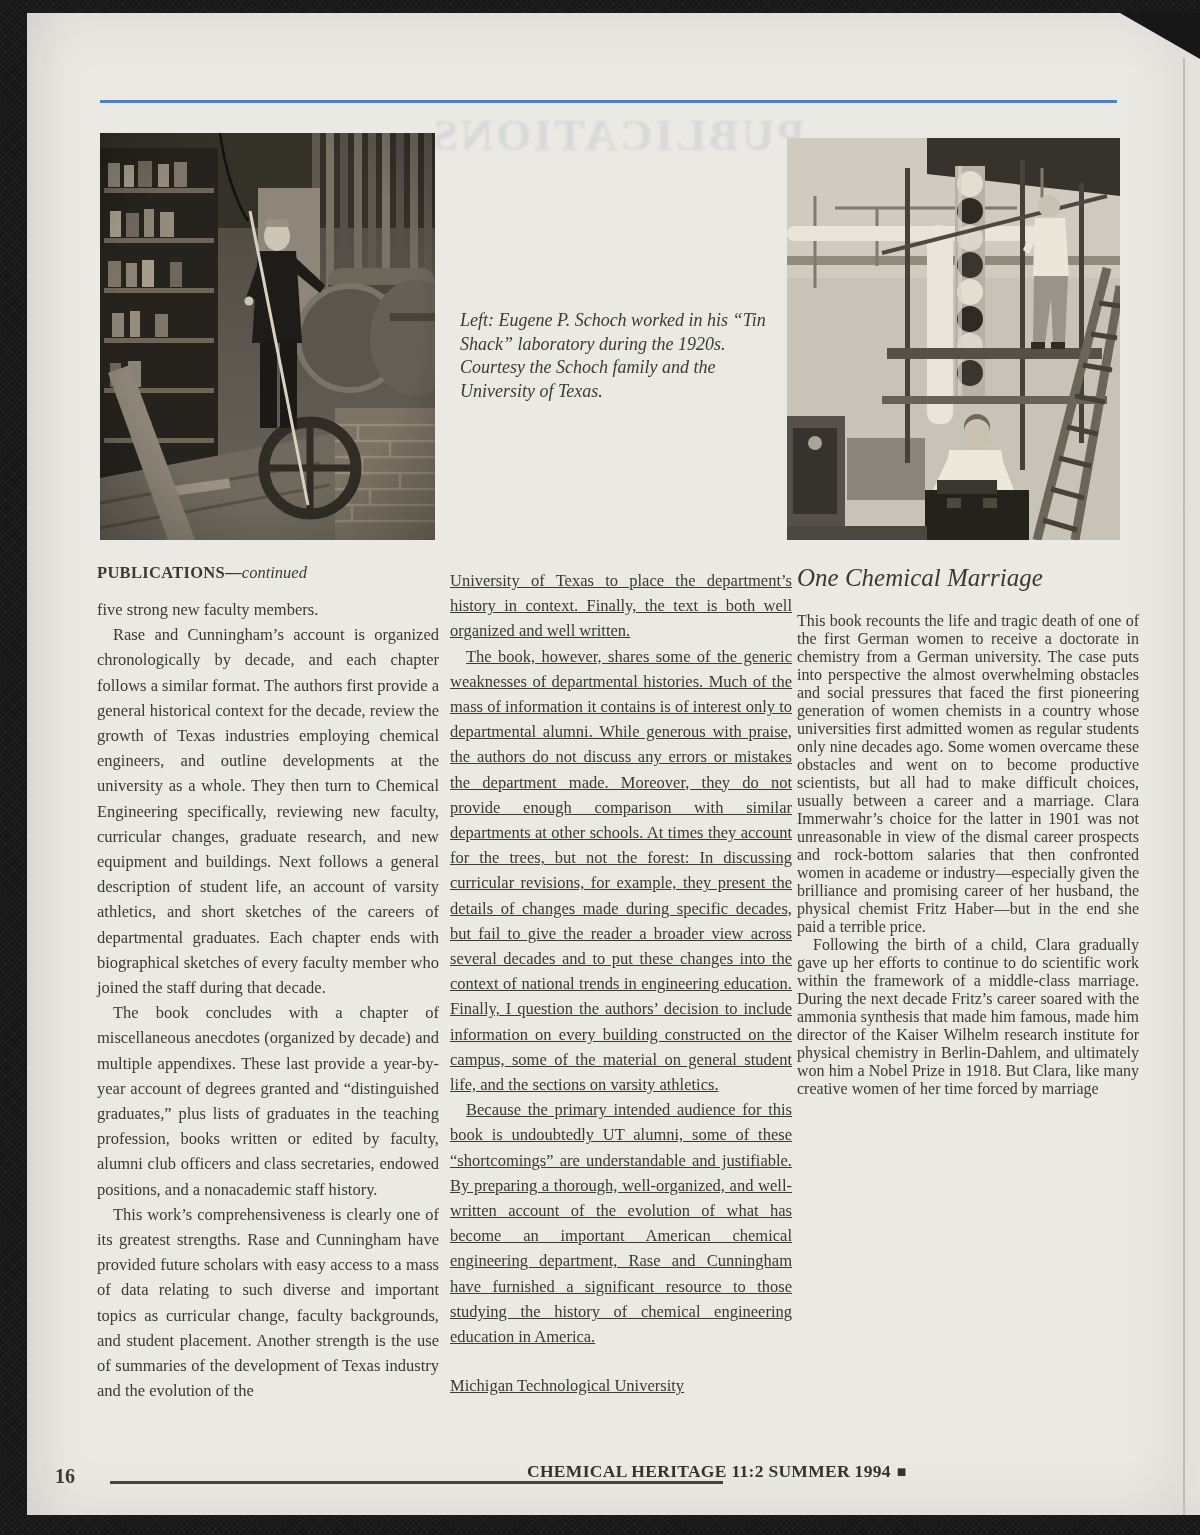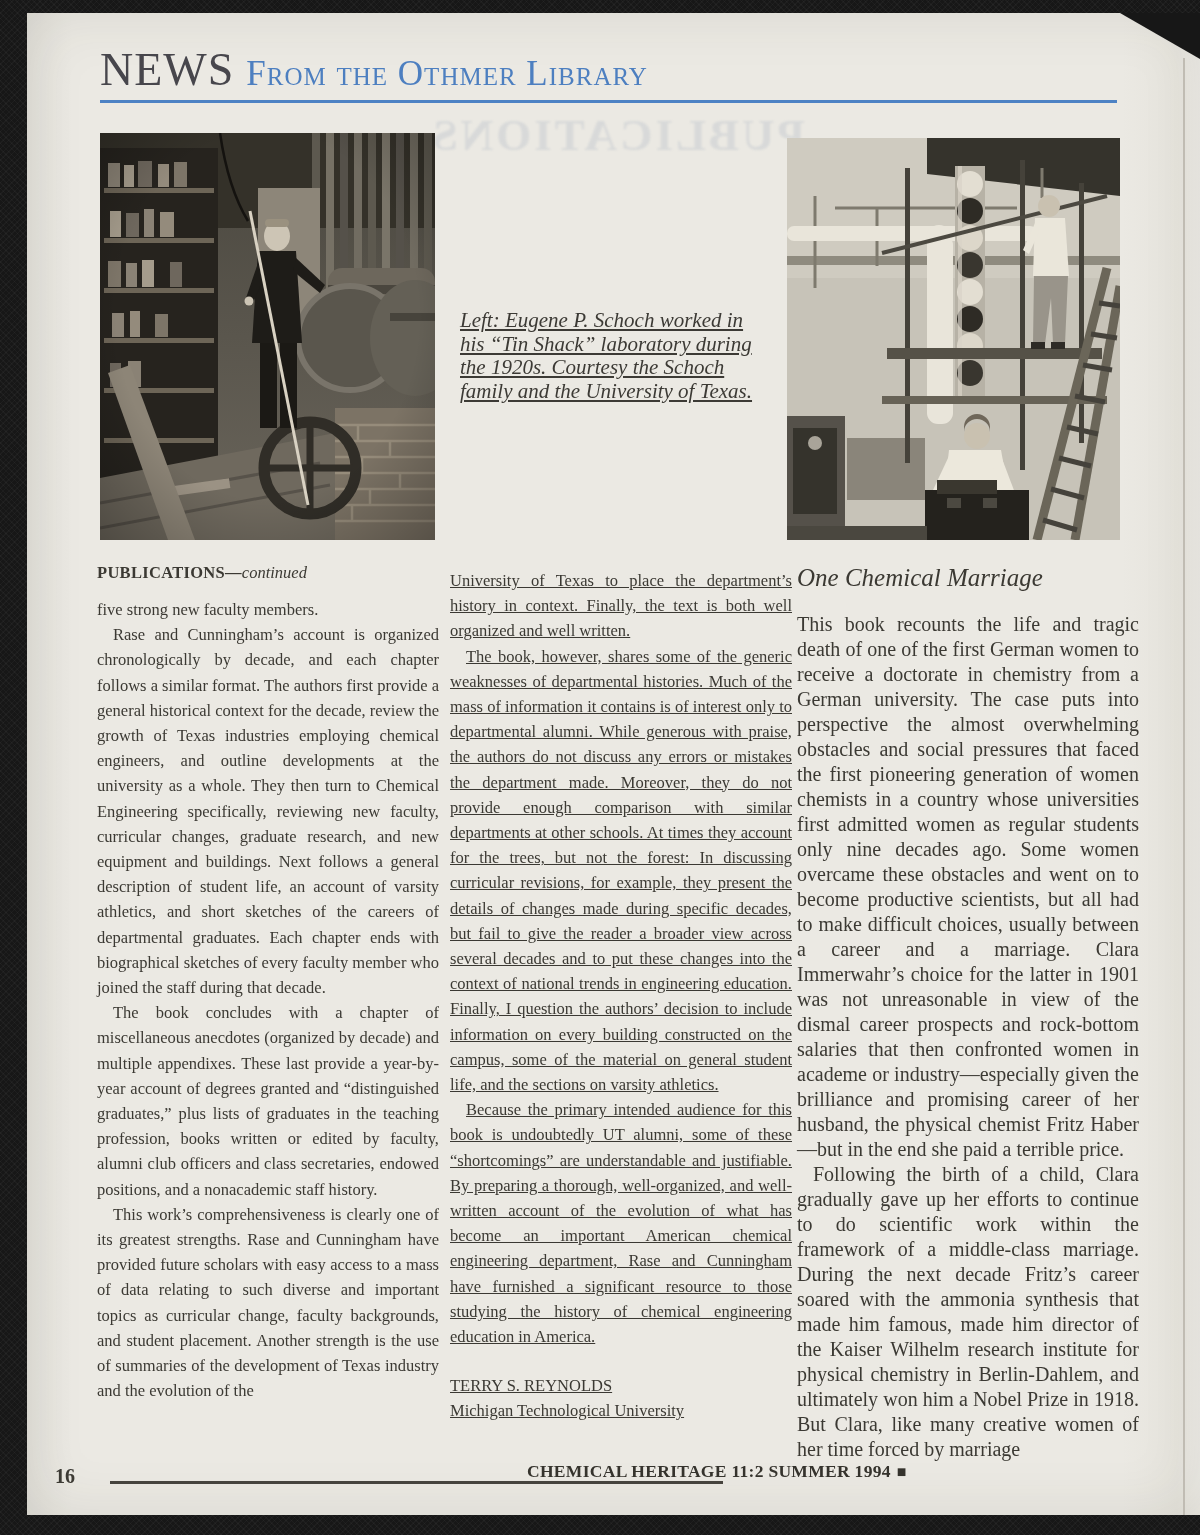--- a/index.html
+++ b/index.html
@@ -26,52 +26,49 @@
   .ghost-pub{
     position:absolute;left:378px;top:96px;width:400px;
     font-size:45px;font-weight:bold;letter-spacing:3px;color:rgba(120,135,165,0.16);
     transform:scaleX(-1);filter:blur(1px);white-space:nowrap;
   }
   .photo{position:absolute;overflow:hidden;background:#555;}
   .photo svg{display:block;}
   .photo-left{left:73px;top:120px;width:335px;height:407px;}
   .photo-right{left:760px;top:125px;width:333px;height:402px;}
   .captions{position:absolute;left:433px;top:296px;width:308px;color:#3c3a35;}
-  .caption{font-style:italic;font-size:21px;line-height:23.6px;text-decoration:underline;}
+  .caption{font-style:italic;font-size:18px;line-height:23.6px;}
   .caption + .caption{margin-top:24px;}
   .col{position:absolute;color:#3b3933;}
   .col p{margin:0;text-align:justify;font-size:16.5px;line-height:25.2px;}
   .col p.ind{text-indent:16px;}
   .col-left{left:70px;top:550px;width:342px;}
   .pub-heading{font-size:16.5px;margin-bottom:14px;}
   .pub-bold{font-weight:bold;letter-spacing:0.3px;}
   .pub-italic{font-style:italic;}
   .col-left .body{margin-top:0;}
   .col-mid{left:423px;top:555px;width:342px;text-decoration:underline;}
   .col-right{left:770px;top:551px;width:342px;}
-  .col-right p{font-size:20px;line-height:25px;}
+  .col-right p{font-size:16px;line-height:18px;}
   .ocm-heading{font-style:italic;font-size:25px;color:#3b3933;margin:0 0 20px 0;font-weight:normal;}
   .citation{font-size:16.5px;line-height:24px;text-align:justify;margin-bottom:16px;}
   .cit-author{font-weight:bold;}
   .cit-title{font-style:italic;}
   .reviewer{margin-top:24px;font-size:16.5px;line-height:25px;}
   .footer-num{position:absolute;left:28px;top:1452px;font-size:20px;font-weight:bold;color:#3c3a34;}
   .footer-rule{position:absolute;left:83px;top:1468px;width:613px;height:3px;background:#46443e;}
   .footer-right{position:absolute;left:500px;top:1448px;width:590px;
     font-size:17.5px;font-weight:bold;letter-spacing:0.3px;color:#35332d;white-space:nowrap;}
   .end-mark{font-size:16px;margin-left:6px;}
 </style>
 </head>
 <body>
 
 <div class="page">
 
-  <div class="header">
-    <span class="hd-news">NEWS</span><span class="hd-rest">From the Othmer Library</span>
-  </div>
   <div class="header-rule"></div>
 
   <div class="ghost-pub">PUBLICATIONS</div>
 
   <div class="photo photo-left">
     <svg width="335" height="407" viewBox="0 0 335 407" preserveAspectRatio="none">
       <defs>
         <linearGradient id="lpbg" x1="0" y1="0" x2="0" y2="1">
           <stop offset="0" stop-color="#4a473f"></stop>
             <stop offset="1" stop-color="#6a655b"></stop>
@@ -253,21 +250,20 @@
       <p class="ind">The book concludes with a chapter of miscellaneous anecdotes (organized by decade) and multiple appendixes. These last provide a year-by-year account of degrees granted and “distinguished graduates,” plus lists of graduates in the teaching profession, books written or edited by faculty, alumni club officers and class secretaries, endowed positions, and a nonacademic staff history.</p>
       <p class="ind">This work’s comprehensiveness is clearly one of its greatest strengths. Rase and Cunningham have provided future scholars with easy access to a mass of data relating to such diverse and important topics as curricular change, faculty backgrounds, and student placement. Another strength is the use of summaries of the development of Texas industry and the evolution of the</p>
     </div>
   </div>
 
   <div class="col col-mid">
     <p>University of Texas to place the department’s history in context. Finally, the text is both well organized and well written.</p>
     <p class="ind">The book, however, shares some of the generic weaknesses of departmental histories. Much of the mass of information it contains is of interest only to departmental alumni. While generous with praise, the authors do not discuss any errors or mistakes the department made. Moreover, they do not provide enough comparison with similar departments at other schools. At times they account for the trees, but not the forest: In discussing curricular revisions, for example, they present the details of changes made during specific decades, but fail to give the reader a broader view across several decades and to put these changes into the context of national trends in engineering education. Finally, I question the authors’ decision to include information on every building constructed on the campus, some of the material on general student life, and the sections on varsity athletics.</p>
     <p class="ind">Because the primary intended audience for this book is undoubtedly UT alumni, some of these “shortcomings” are understandable and justifiable. By preparing a thorough, well-organized, and well-written account of the evolution of what has become an important American chemical engineering department, Rase and Cunningham have furnished a significant resource to those studying the history of chemical engineering education in America.</p>
     <div class="reviewer">
-      <div>TERRY S. REYNOLDS</div>
       <div>Michigan Technological University</div>
     </div>
   </div>
 
   <div class="col col-right">
     <h2 class="ocm-heading">One Chemical Marriage</h2>
     <p>This book recounts the life and tragic death of one of the first German women to receive a doctorate in chemistry from a German university. The case puts into perspective the almost overwhelming obstacles and social pressures that faced the first pioneering generation of women chemists in a country whose universities first admitted women as regular students only nine decades ago. Some women overcame these obstacles and went on to become productive scientists, but all had to make difficult choices, usually between a career and a marriage. Clara Immerwahr’s choice for the latter in 1901 was not unreasonable in view of the dismal career prospects and rock-bottom salaries that then confronted women in academe or industry—especially given the brilliance and promising career of her husband, the physical chemist Fritz Haber—but in the end she paid a terrible price.</p>
     <p class="ind">Following the birth of a child, Clara gradually gave up her efforts to continue to do scientific work within the framework of a middle-class marriage. During the next decade Fritz’s career soared with the ammonia synthesis that made him famous, made him director of the Kaiser Wilhelm research institute for physical chemistry in Berlin-Dahlem, and ultimately won him a Nobel Prize in 1918. But Clara, like many creative women of her time forced by marriage</p>
   </div>
 

